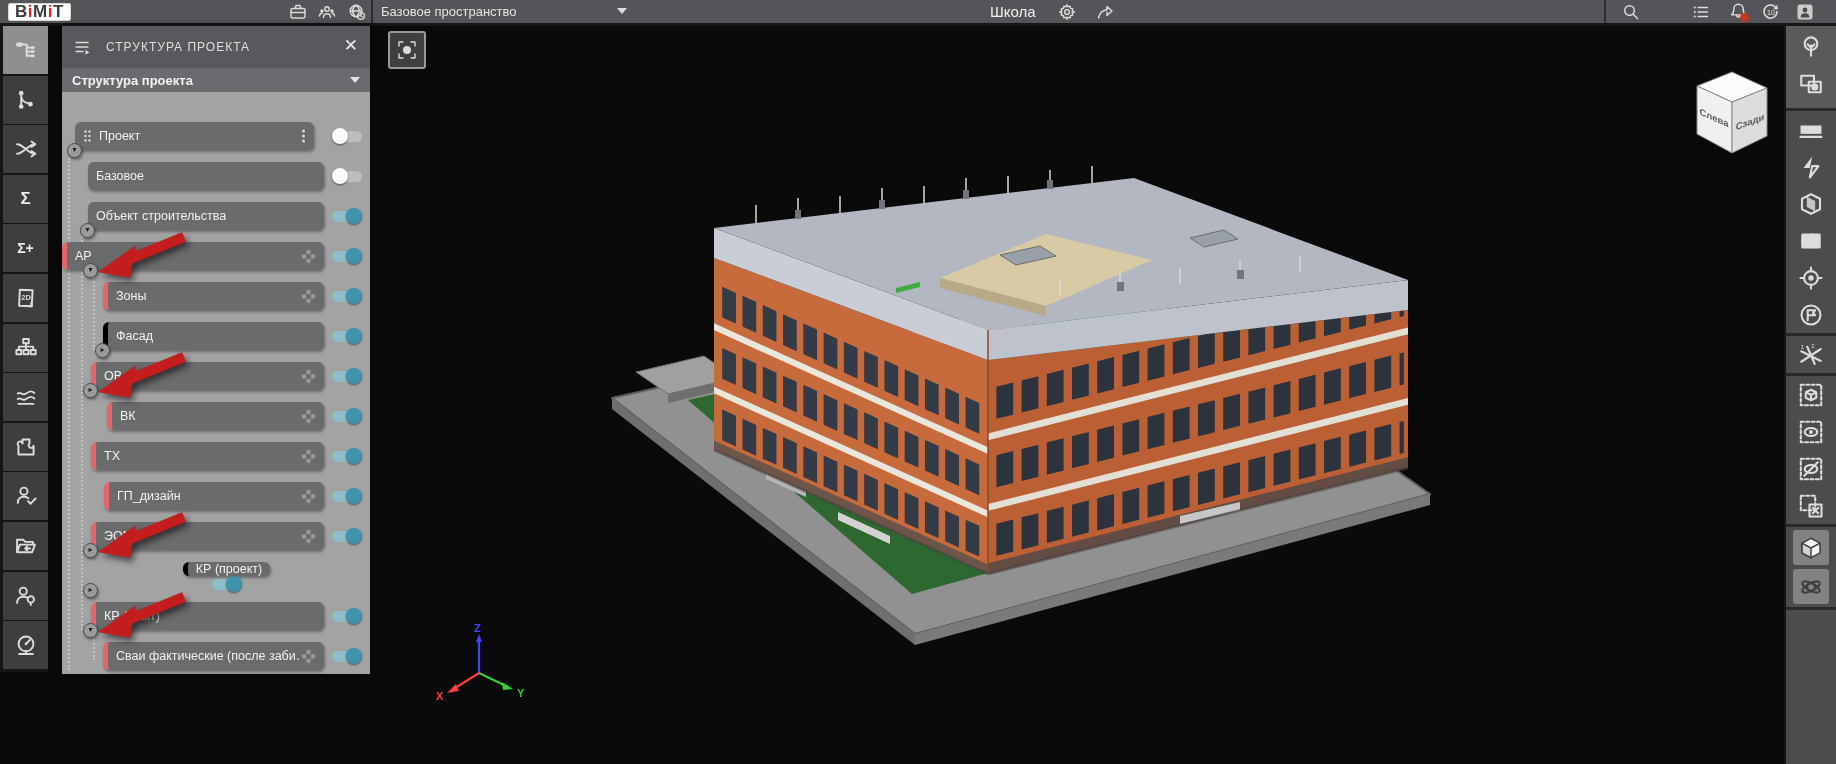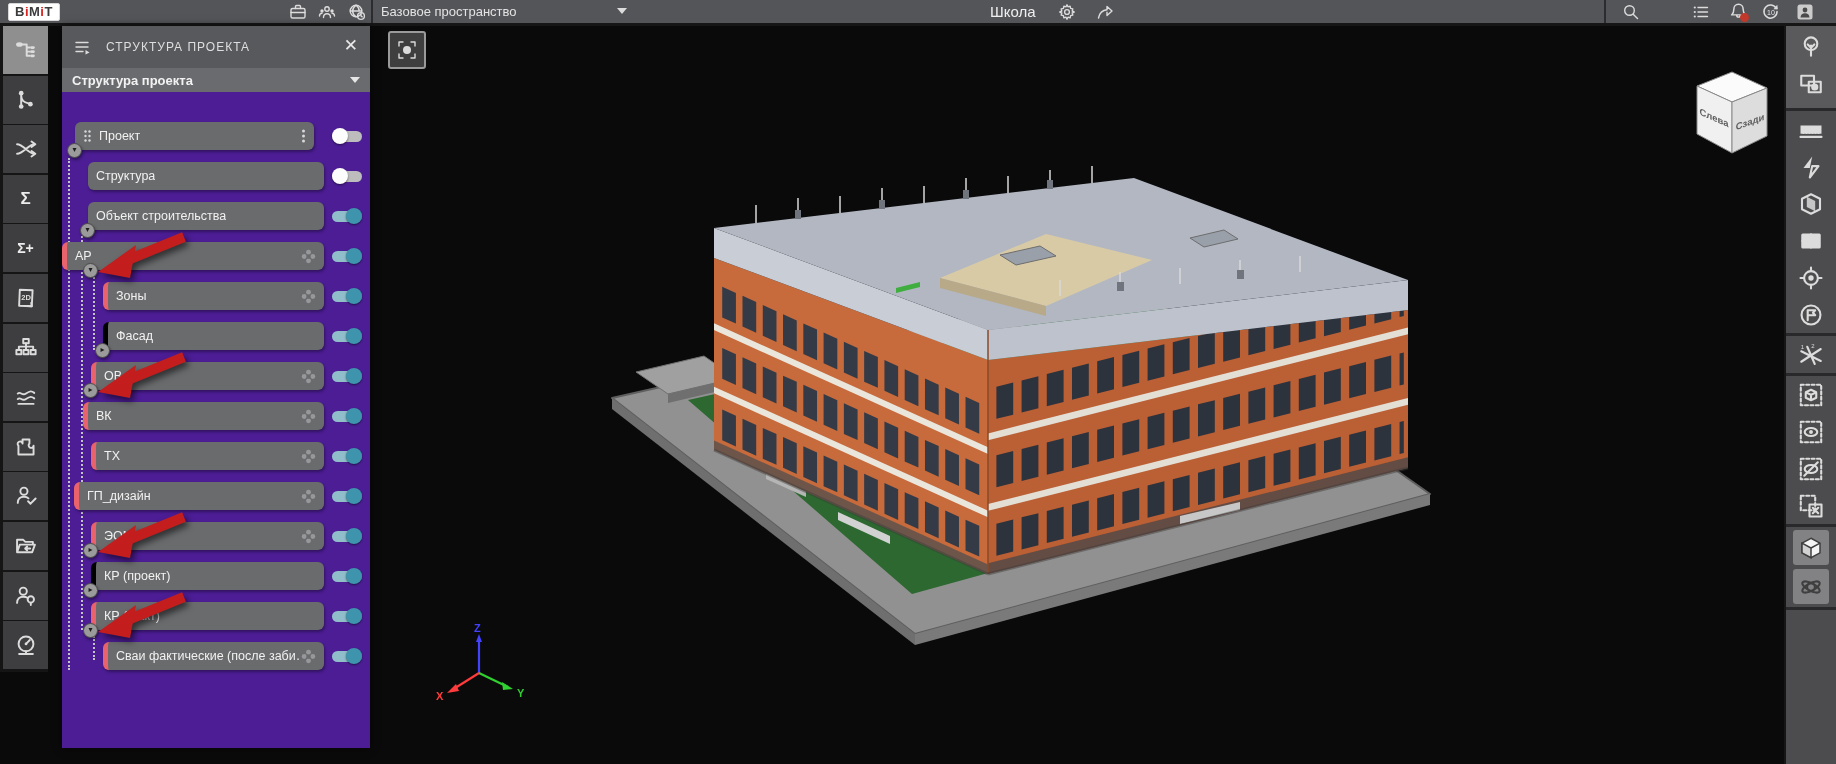--- a/index.html
+++ b/index.html
@@ -2,21 +2,21 @@
 <html><head>
 <meta charset="utf-8">
 <style>
   html,body{margin:0;padding:0;background:#0a0a0b;font-family:"Liberation Sans",sans-serif;}
   #stage{position:relative;width:1836px;height:764px;overflow:hidden;background:#0a0a0b;}
 
   
   #topbar{position:absolute;left:0;top:0;width:1836px;height:23px;background:#545559;border-bottom:3px solid #161617;}
   #topbar .vdiv{position:absolute;top:0;width:2px;height:23px;background:#2c2c2f;}
   #logo{position:absolute;left:8px;top:3px;background:#fff;border:1px solid #d7d7d7;border-radius:2px;
-        padding:0 6px;height:16px;line-height:16px;font-weight:bold;font-size:13px;color:#3c3c3c;font-style:normal;letter-spacing:0.5px;}
+        padding:0 6px;height:16px;line-height:16px;font-weight:bold;font-size:17px;color:#3c3c3c;font-style:normal;letter-spacing:0.5px;}
   #logo .idot{color:#d22;}
   .tb-ic{position:absolute;top:3px;width:18px;height:18px;}
   .tb-text{position:absolute;top:4px;font-size:13px;color:#e3e3e3;white-space:nowrap;}
   #workspace-caret{position:absolute;left:617px;top:8px;width:0;height:0;border-left:5px solid transparent;border-right:5px solid transparent;border-top:6px solid #dcdcdc;}
   #proj-title{font-size:15px;color:#efefef;}
   #bell-dot{position:absolute;left:11px;top:11px;width:9px;height:9px;border-radius:50%;background:#c0392b;}
   #sync-num{position:absolute;left:4px;top:7px;font-size:7px;color:#e6e6e6;width:12px;text-align:center;}
   .ic path,.ic circle,.ic rect,.ic ellipse,.ic line{stroke:#dcdcdc;fill:none;stroke-width:1.4;stroke-linecap:round;stroke-linejoin:round;}
   .ic .f{fill:#dcdcdc;stroke:none;}
   .ic text{fill:#dcdcdc;stroke:none;}
@@ -42,21 +42,21 @@
 
   
   #viewport{position:absolute;left:48px;top:26px;width:1736px;height:738px;background:#0a0a0b;}
   #scene{position:absolute;left:0;top:0;}
   #capture-btn{position:absolute;left:340px;top:5px;width:34px;height:34px;background:#3f3f3f;border:2px solid #9a9a9a;border-radius:3px;
       display:flex;align-items:center;justify-content:center;cursor:pointer;}
   #viewcube{position:absolute;left:1630px;top:40px;cursor:pointer;}
   #axis-gizmo{position:absolute;left:375px;top:595px;}
 
   
-  #panel{position:absolute;left:62px;top:26px;width:308px;height:722px;background:#4c1d95;box-shadow:0 0 8px rgba(0,0,0,.6);}
+  #panel{position:absolute;left:62px;top:26px;width:308px;height:648px;background:#a3a3a3;box-shadow:0 0 8px rgba(0,0,0,.6);}
   #panel-header{position:absolute;left:0;top:0;width:100%;height:42px;background:#58595c;display:flex;align-items:center;}
   #panel-title{font-size:12px;letter-spacing:1px;color:#dedede;margin-left:14px;}
   #panel-menu{margin-left:12px;cursor:pointer;}
   #panel-close{position:absolute;right:12px;top:10px;font-size:17px;color:#e8e8e8;cursor:pointer;line-height:20px;}
   #panel-select{position:absolute;left:0;top:42px;width:100%;height:24px;background:#6a6b6e;display:flex;align-items:center;cursor:pointer;}
   #panel-select .sel-label{font-size:13px;font-weight:bold;color:#f2f2f2;margin-left:10px;}
   #panel-select .caret{position:absolute;right:10px;top:9px;width:0;height:0;border-left:5px solid transparent;border-right:5px solid transparent;border-top:6px solid #e6e6e6;}
   #tree{position:absolute;left:0;top:66px;width:100%;height:656px;padding-top:30px;box-sizing:border-box;overflow:hidden;}
   .guide{position:absolute;border-left:2px dotted #c3c3c3;width:0;}
 
@@ -495,21 +495,21 @@
             </svg>
           </div>
           <div class="toggle off">
             <div class="track"></div>
             <div class="knob"></div>
           </div>
           <div class="expander" style="left: 5px;">▾</div>
         </div>
         <div class="trow" style="padding-left: 26px;">
           <div class="pill none">
-            <span class="plabel">Структура</span>
+            <span class="plabel">Базовое</span>
           </div>
           <div class="toggle off">
             <div class="track"></div>
             <div class="knob"></div>
           </div>
         </div>
         <div class="trow" style="padding-left: 26px; border-radius: 14px;">
           <div class="pill none">
             <span class="plabel">Объект строительства</span>
           </div>
@@ -586,21 +586,21 @@
           <div class="toggle on">
             <div class="track"></div>
             <div class="knob"></div>
           </div>
           <div class="expander" style="left: 21px;">▸</div>
           <svg class="ann" width="96" height="54" viewBox="0 0 96 54" style="left:30px">
             <path d="M92 7 L38 29" stroke="#c41d1d" stroke-width="10" fill="none"></path>
             <path d="M6 42 L44 15 L38 48 Z" fill="#c41d1d"></path>
           </svg>
         </div>
-        <div class="trow" style="padding-left: 21px;">
+        <div class="trow" style="padding-left: 45px;">
           <div class="pill red">
             <span class="plabel">ВК</span>
             <svg class="sf" width="15" height="15" viewBox="0 0 16 16">
               <g fill="#97989b">
                 <circle cx="8" cy="3.4" r="2.6"></circle>
                 <circle cx="8" cy="12.6" r="2.6"></circle>
                 <circle cx="3.4" cy="8" r="2.6"></circle>
                 <circle cx="12.6" cy="8" r="2.6"></circle>
               </g>
               <circle cx="8" cy="8" r="2.1" fill="#6a6b6d"></circle>
@@ -622,21 +622,21 @@
                 <circle cx="12.6" cy="8" r="2.6"></circle>
               </g>
               <circle cx="8" cy="8" r="2.1" fill="#6a6b6d"></circle>
             </svg>
           </div>
           <div class="toggle on">
             <div class="track"></div>
             <div class="knob"></div>
           </div>
         </div>
-        <div class="trow" style="padding-left: 12px;">
+        <div class="trow" style="padding-left: 42px;">
           <div class="pill red">
             <span class="plabel">ГП_дизайн</span>
             <svg class="sf" width="15" height="15" viewBox="0 0 16 16">
               <g fill="#97989b">
                 <circle cx="8" cy="3.4" r="2.6"></circle>
                 <circle cx="8" cy="12.6" r="2.6"></circle>
                 <circle cx="3.4" cy="8" r="2.6"></circle>
                 <circle cx="12.6" cy="8" r="2.6"></circle>
               </g>
               <circle cx="8" cy="8" r="2.1" fill="#6a6b6d"></circle>
@@ -663,21 +663,21 @@
           <div class="toggle on">
             <div class="track"></div>
             <div class="knob"></div>
           </div>
           <div class="expander" style="left: 21px;">▸</div>
           <svg class="ann" width="96" height="54" viewBox="0 0 96 54" style="left:30px">
             <path d="M92 7 L38 29" stroke="#c41d1d" stroke-width="10" fill="none"></path>
             <path d="M6 42 L44 15 L38 48 Z" fill="#c41d1d"></path>
           </svg>
         </div>
-        <div class="trow" style="padding-left: 29px;">
+        <div class="trow" style="padding-left: 29px; flex-direction: column;">
           <div class="pill gray">
             <span class="plabel">КР (проект)</span>
           </div>
           <div class="toggle on">
             <div class="track"></div>
             <div class="knob"></div>
           </div>
           <div class="expander" style="left: 21px;">▸</div>
         </div>
         <div class="trow" style="padding-left: 29px;">

